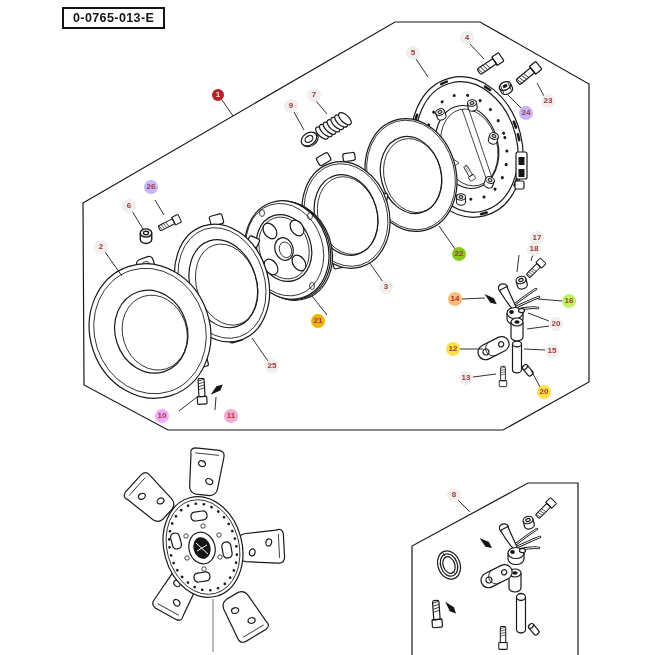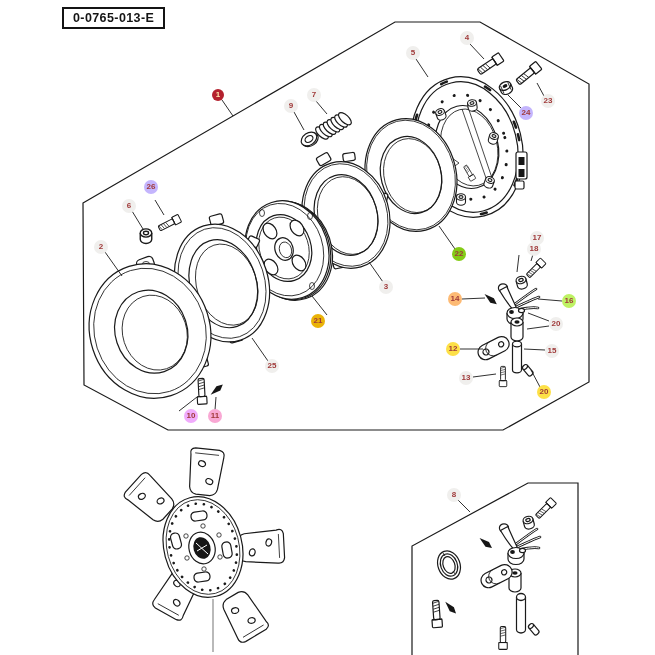--- a/index.html
+++ b/index.html
@@ -332,22 +332,22 @@
   <div id="callout-layer">
       <div class="callout primary" style="left: 218px; top: 95px; background: rgb(180, 33, 46); color: rgb(255, 233, 173);">1</div>
       <div class="callout secondary" style="left: 101px; top: 247px; background: rgb(240, 239, 237); color: rgb(160, 58, 58);">2</div>
       <div class="callout secondary" style="left: 386px; top: 287px; background: rgb(240, 239, 237); color: rgb(160, 58, 58);">3</div>
       <div class="callout secondary" style="left: 467px; top: 38px; background: rgb(240, 239, 237); color: rgb(160, 58, 58);">4</div>
       <div class="callout secondary" style="left: 413px; top: 53px; background: rgb(240, 239, 237); color: rgb(160, 58, 58);">5</div>
       <div class="callout secondary" style="left: 129px; top: 206px; background: rgb(240, 239, 237); color: rgb(160, 58, 58);">6</div>
       <div class="callout secondary" style="left: 314px; top: 95px; background: rgb(240, 239, 237); color: rgb(160, 58, 58);">7</div>
       <div class="callout secondary" style="left: 454px; top: 495px; background: rgb(240, 239, 237); color: rgb(160, 58, 58);">8</div>
       <div class="callout secondary" style="left: 291px; top: 106px; background: rgb(240, 239, 237); color: rgb(160, 58, 58);">9</div>
-      <div class="callout secondary" style="left: 191px; top: 416px; background: #f0abfc; color: rgb(160, 58, 58);">10</div>
-      <div class="callout secondary" style="left: 215px; top: 416px; background: #f9a8d4; color: rgb(160, 58, 58);">11</div>
+      <div class="callout secondary" style="left: 162px; top: 416px; background: #f0abfc; color: rgb(160, 58, 58);">10</div>
+      <div class="callout secondary" style="left: 231px; top: 416px; background: #f9a8d4; color: rgb(160, 58, 58);">11</div>
       <div class="callout secondary" style="left: 453px; top: 349px; background: #fde047; color: rgb(160, 58, 58);">12</div>
       <div class="callout secondary" style="left: 466px; top: 378px; background: rgb(240, 239, 237); color: rgb(160, 58, 58);">13</div>
       <div class="callout secondary" style="left: 455px; top: 299px; background: #fdba74; color: rgb(160, 58, 58);">14</div>
       <div class="callout secondary" style="left: 552px; top: 351px; background: rgb(240, 239, 237); color: rgb(160, 58, 58);">15</div>
       <div class="callout secondary" style="left: 569px; top: 301px; background: #bef264; color: rgb(160, 58, 58);">16</div>
       <div class="callout secondary" style="left: 537px; top: 238px; background: rgb(240, 239, 237); color: rgb(160, 58, 58);">17</div>
       <div class="callout secondary" style="left: 534px; top: 249px; background: rgb(240, 239, 237); color: rgb(160, 58, 58);">18</div>
       <div class="callout secondary" style="left: 556px; top: 324px; background: rgb(240, 239, 237); color: rgb(160, 58, 58);">20</div>
       <div class="callout secondary" style="left: 544px; top: 392px; background: #fde047; color: rgb(160, 58, 58);">20</div>
       <div class="callout secondary" style="left: 318px; top: 321px; background: #eab308; color: rgb(160, 58, 58);">21</div>

